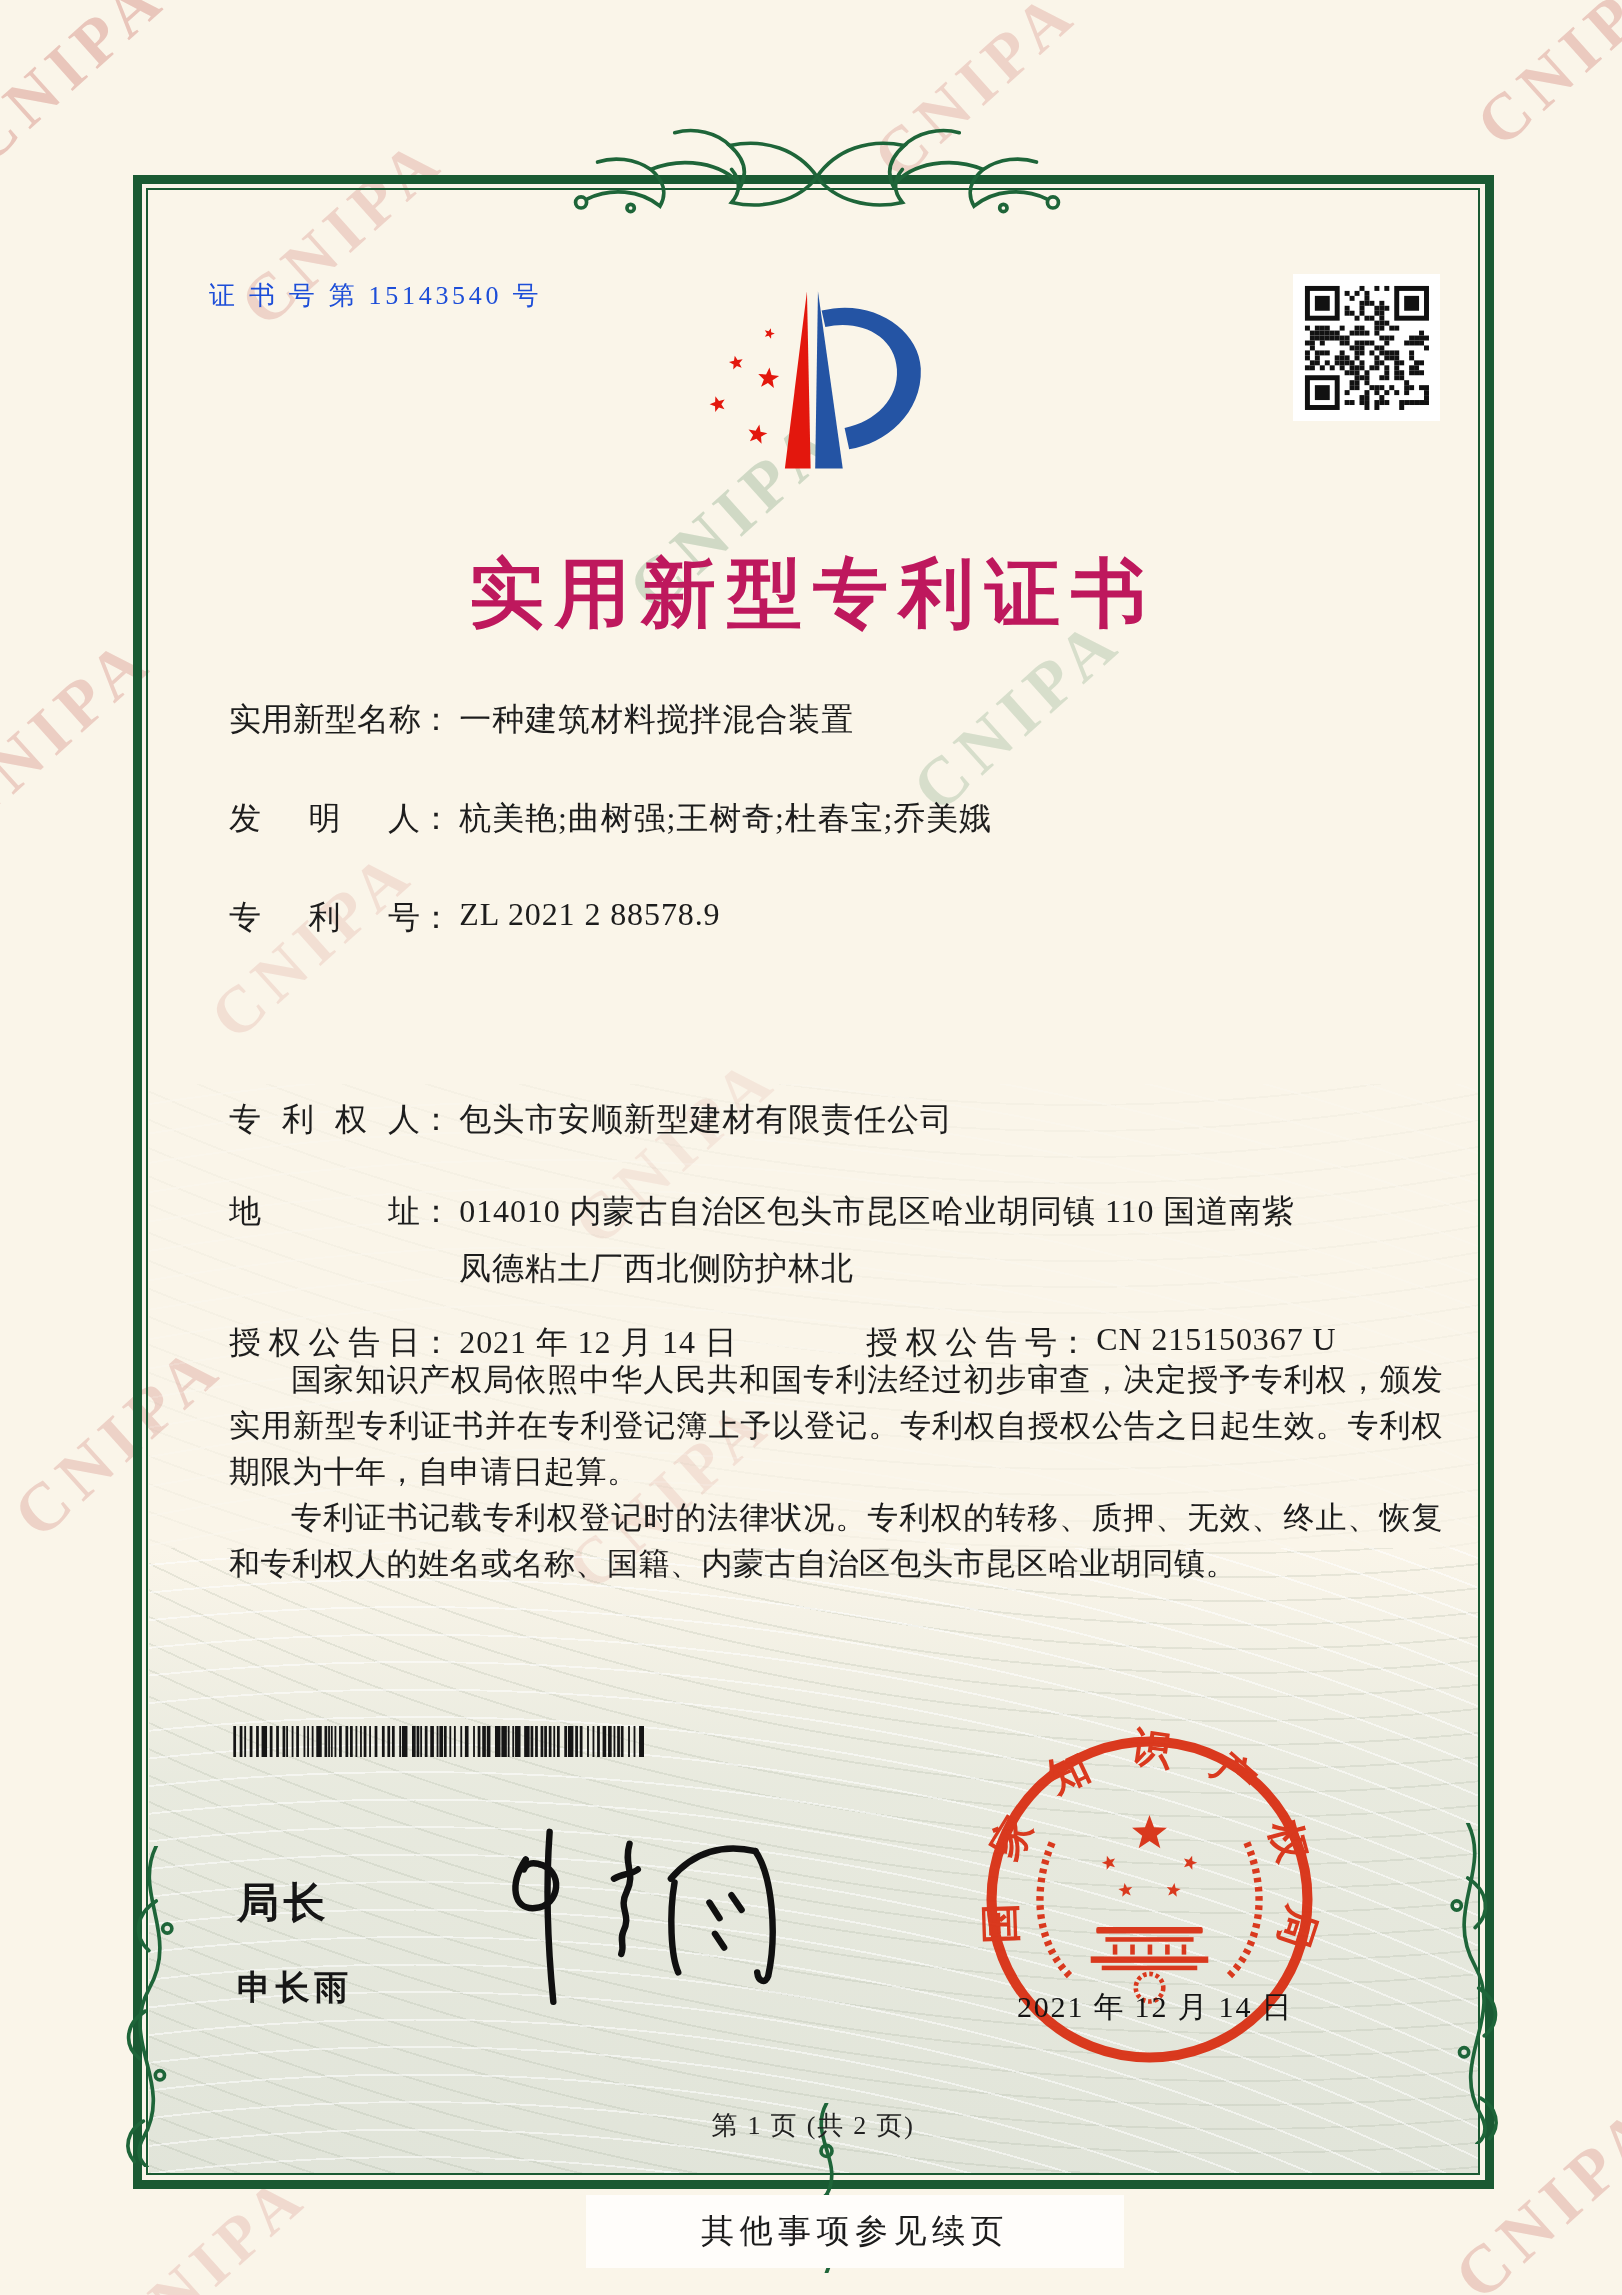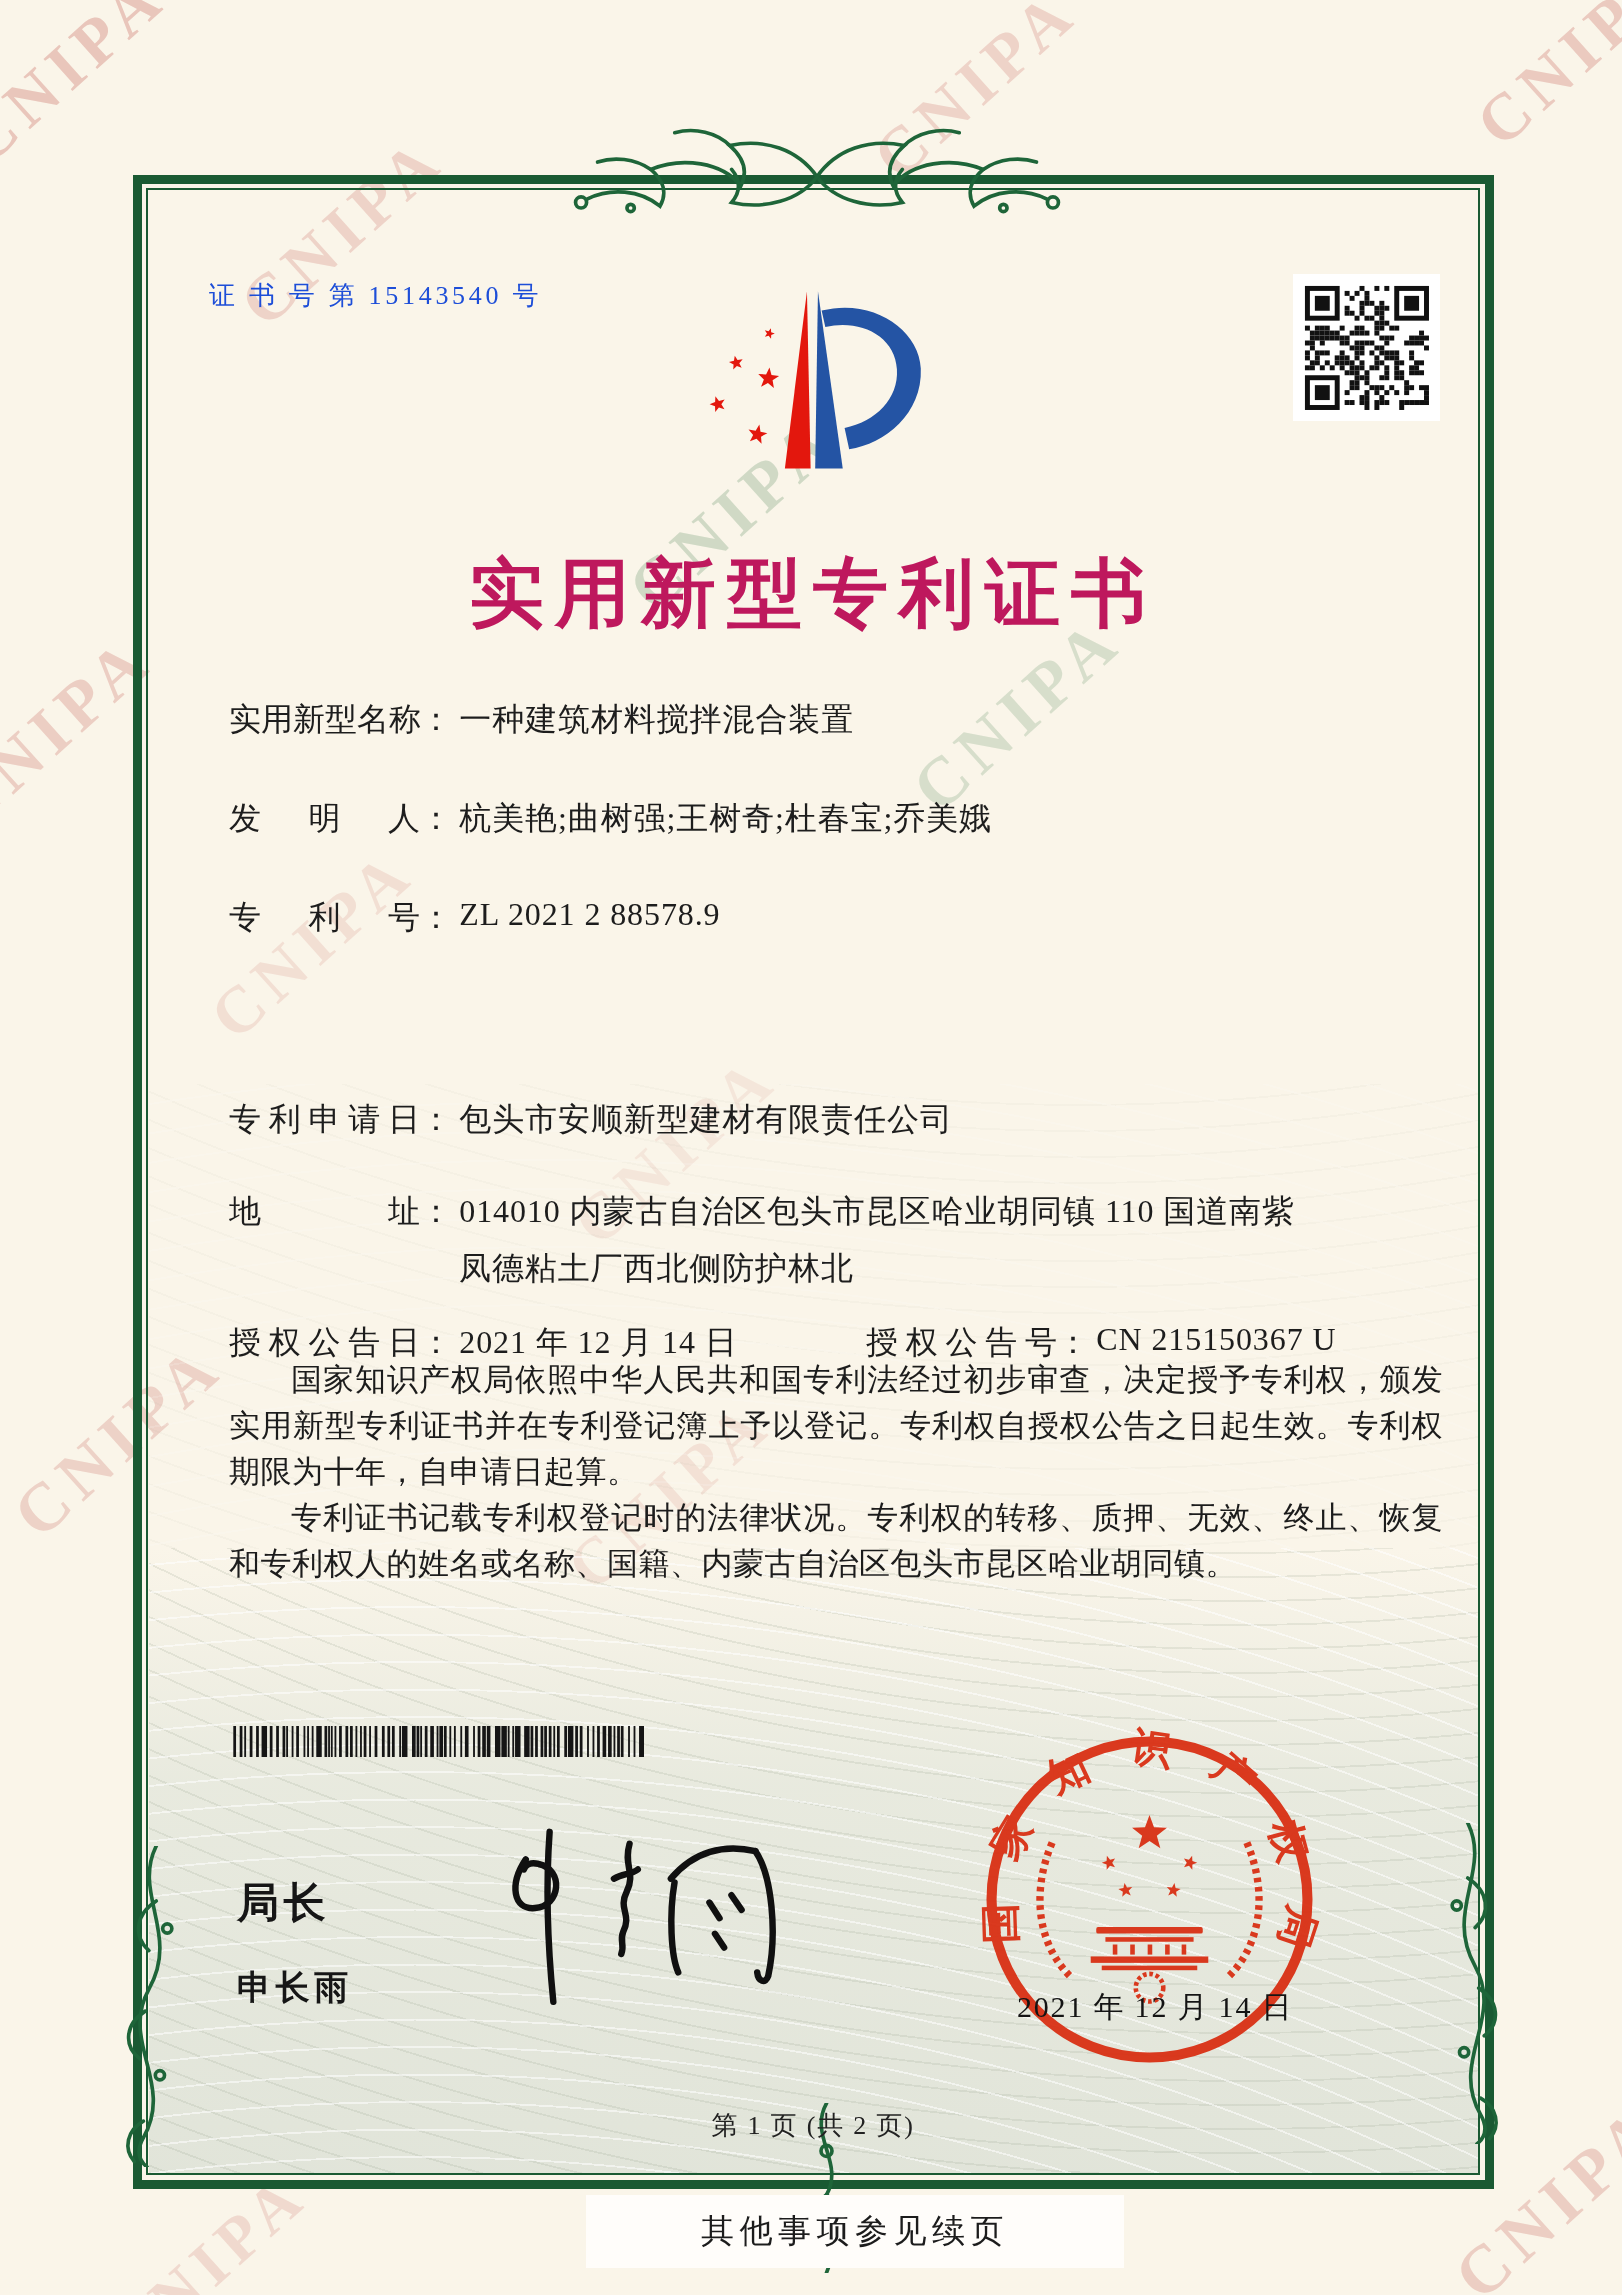--- a/index.html
+++ b/index.html
@@ -371,21 +371,21 @@
   <div class="frow" style="top:698px">
     <span class="flabel">实用新型名称</span><span class="fcolon">：</span><span class="fvalue">一种建筑材料搅拌混合装置</span>
   </div>
   <div class="frow" style="top:797px">
     <span class="flabel">发明人</span><span class="fcolon">：</span><span class="fvalue">杭美艳;曲树强;王树奇;杜春宝;乔美娥</span>
   </div>
   <div class="frow" style="top:896px">
     <span class="flabel">专利号</span><span class="fcolon">：</span><span class="fvalue">ZL 2021 2 88578.9</span>
   </div>
   <div class="frow" style="top:1098px">
-    <span class="flabel">专利申请日</span><span class="fcolon">：</span><span class="fvalue">包头市安顺新型建材有限责任公司</span>
+    <span class="flabel">专利权人</span><span class="fcolon">：</span><span class="fvalue">包头市安顺新型建材有限责任公司</span>
   </div>
   <div class="frow" style="top:1190px">
     <span class="flabel">地址</span><span class="fcolon">：</span><span class="fvalue">014010 内蒙古自治区包头市昆区哈业胡同镇 110 国道南紫</span>
   </div>
   <div class="frow" style="top:1247px;left:459px">
     <span class="fvalue" style="margin-left:0">凤德粘土厂西北侧防护林北</span>
   </div>
   <div class="frow" style="top:1321px">
     <span class="flabel">授权公告日</span><span class="fcolon">：</span><span class="fvalue">2021 年 12 月 14 日</span>
     <span class="g2"><span class="flabel">授权公告号</span><span class="fcolon">：</span><span class="fvalue">CN 215150367 U</span></span>

